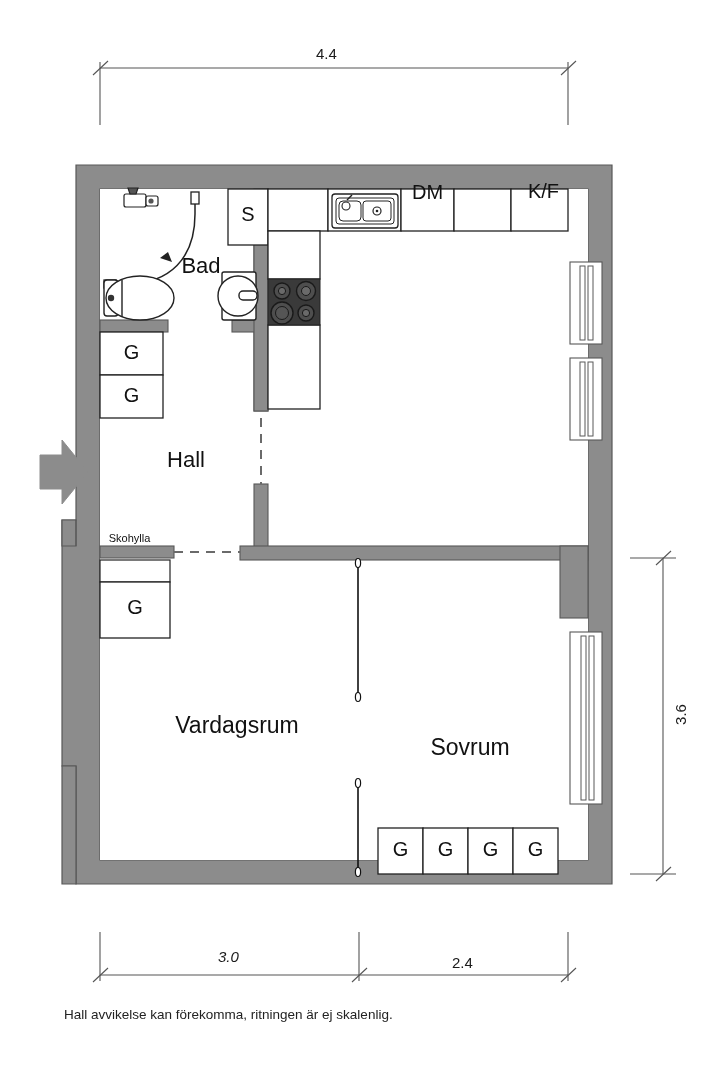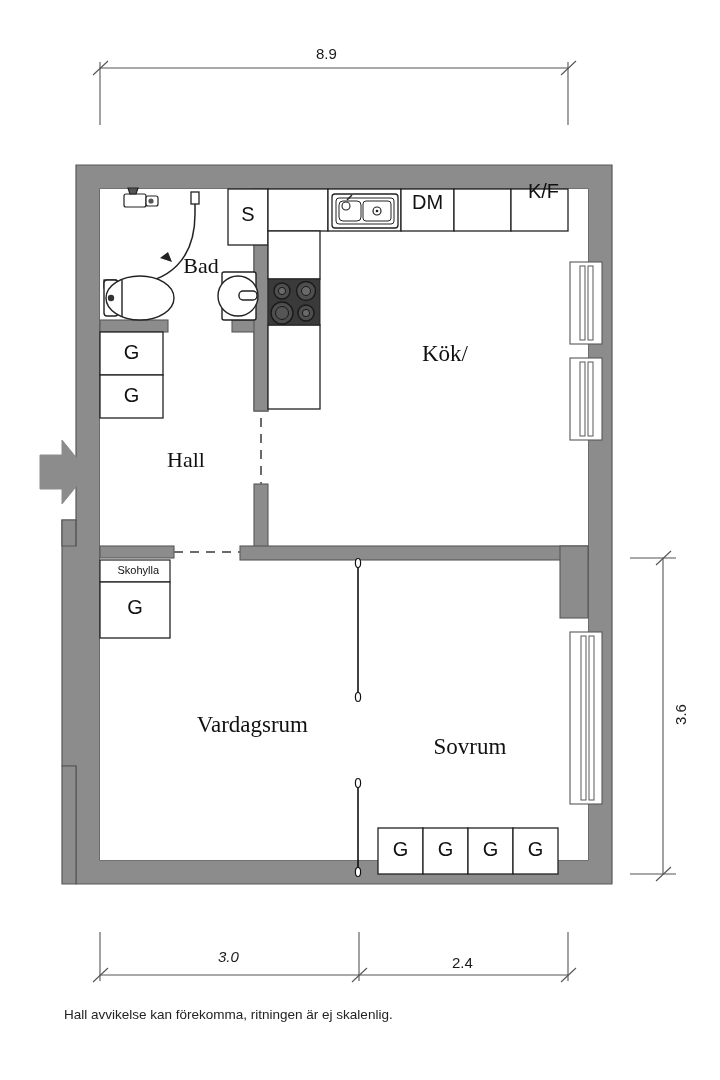--- a/index.html
+++ b/index.html
@@ -27,21 +27,21 @@
     font-family: "Liberation Sans", sans-serif;
     white-space: nowrap;
   }
   .dim-label.vert {
     transform: rotate(-90deg);
     transform-origin: center center;
   }
   .room-label {
     position: absolute;
     color: #111111;
-    font-family: Liberation Serif, serif;
+    font-family: Liberation Sans, sans-serif;
     white-space: nowrap;
     text-align: center;
   }
   .room-lg { font-size: 23px; }
   .room-md { font-size: 22px; }
   .cab-label {
     position: absolute;
     font-size: 20px;
     color: #111111;
     text-align: center;
@@ -257,44 +257,43 @@
       <ellipse cx="358" cy="697" rx="2.6" ry="4.5" fill="#ffffff" stroke="#111" stroke-width="1.2"></ellipse>
     </g>
     <g stroke="#111" stroke-width="1.6" fill="none">
       <line x1="358" y1="783" x2="358" y2="872"></line>
       <ellipse cx="358" cy="783" rx="2.6" ry="4.5" fill="#ffffff" stroke="#111" stroke-width="1.2"></ellipse>
       <ellipse cx="358" cy="872" rx="2.6" ry="4.5" fill="#ffffff" stroke="#111" stroke-width="1.2"></ellipse>
     </g>
 
   </svg>
 
-  <div class="dim-label" style="left:316px; top:45px;">8.9</div>
+  <div class="dim-label" style="left:316px; top:45px;">4.4</div>
   <div class="dim-label" style="left:218px; top:948px;font-style:italic;">3.0</div>
   <div class="dim-label" style="left:452px; top:948px;margin-top:6px;">2.4</div>
   <div class="dim-label vert" style="left:670px; top:706px;">3.6</div>
 
   <div class="room-label room-md" style="left:171px; top:253px; width:60px;">Bad</div>
 
   <div class="room-label room-md" style="left:156px; top:447px; width:60px;">Hall</div>
 
-  <div class="room-label room-lg" style="left:385px; top:341px; width:120px;">Kök/</div>
-
-  <div class="room-label room-lg" style="left:166px; top:712px; width:142px;text-align:right;">Vardagsrum</div>
+
+  <div class="room-label room-lg" style="left:166px; top:712px; width:142px;">Vardagsrum</div>
 
   <div class="room-label room-lg" style="left:421px; top:694px; width:98px;margin-top:40px;">Sovrum</div>
 
-  <div class="cab-label" style="left:401px; top:191px; width:53px;">DM</div>
+  <div class="cab-label" style="left:401px; top:181px; width:53px;">DM</div>
   <div class="cab-label" style="left:511px; top:180px; width:65px;">K/F</div>
 
   <div class="cab-label" style="left:228px; top:203px; width:40px;">S</div>
 
   <div class="cab-label" style="left:100px; top:341px; width:63px;">G</div>
   <div class="cab-label" style="left:100px; top:384px; width:63px;">G</div>
 
-  <div class="cab-small" style="left:100px; top:564px; width:59px;text-align:right;">Skohylla</div>
+  <div class="cab-small" style="left:100px; top:532px; width:59px;">Skohylla</div>
   <div class="cab-label" style="left:100px; top:596px; width:70px;">G</div>
 
   <div class="cab-label" style="left:378px; top:838px; width:45px;">G</div>
   <div class="cab-label" style="left:423px; top:838px; width:45px;">G</div>
   <div class="cab-label" style="left:468px; top:838px; width:45px;">G</div>
   <div class="cab-label" style="left:513px; top:838px; width:45px;">G</div>
 
   <div class="caption">Hall avvikelse kan förekomma, ritningen är ej skalenlig.</div>
 
 </div>

